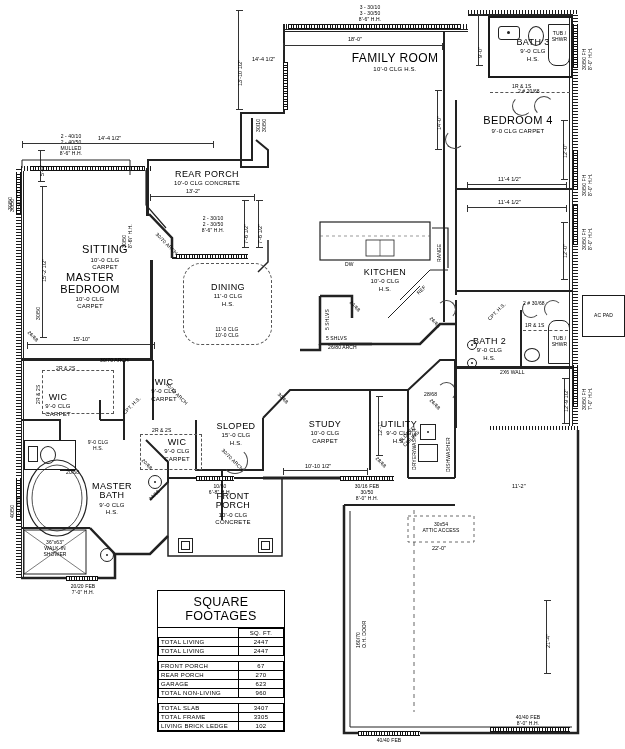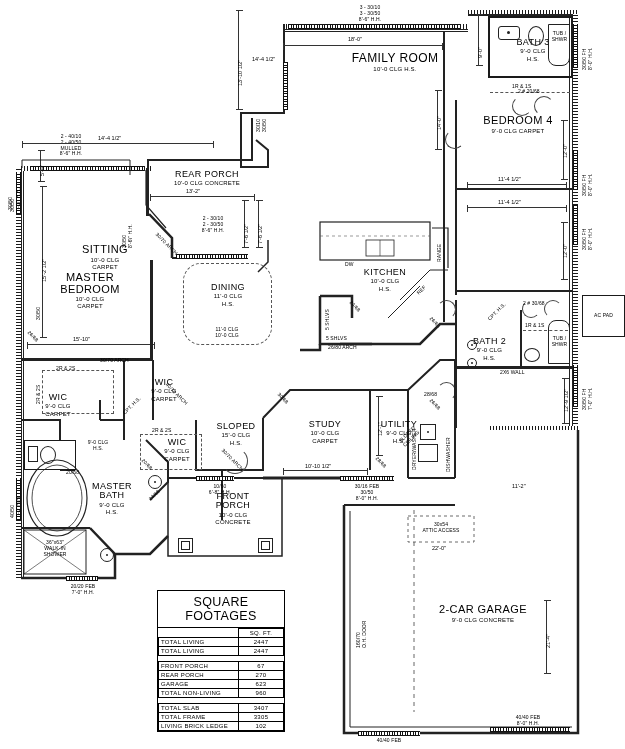--- a/index.html
+++ b/index.html
@@ -471,24 +471,20 @@
     <div class="sub">H.S.</div>
   </div>
   <div class="fix" style="left:420px;top:424px;width:16px;height:16px;"></div>
   <div class="dot" style="left:427px;top:431px;width:2px;height:2px;"></div>
   <div class="fix" style="left:418px;top:444px;width:20px;height:18px;"></div>
   <div class="note r90" style="left:412px;top:470px;">DRYER/WASHER</div>
   <div class="note r90" style="left:446px;top:472px;">DISHWASHER</div>
   <div class="note r45b" style="left:378px;top:456px;">28/68</div>
   <div class="note" style="left:424px;top:392px;">28/68</div>
 
-  <div class="lbl" style="left:418px;top:604px;width:130px;">
-    <div class="nm">2-CAR GARAGE</div>
-    <div class="sub">9'-0 CLG CONCRETE</div>
-  </div>
   <div class="note r90" style="left:356px;top:648px;">
     <div>160/70</div>
       <div>O.H. DOOR</div>
   </div>
   <div class="note c" style="left:410px;top:522px;width:62px;">
     <div>30x54</div>
       <div>ATTIC ACCESS</div>
   </div>
   <div class="dimtxt" style="left:432px;top:545px;">22'-0"</div>
   <div class="dimv" style="left:546px;top:600px;height:74px;"></div>

